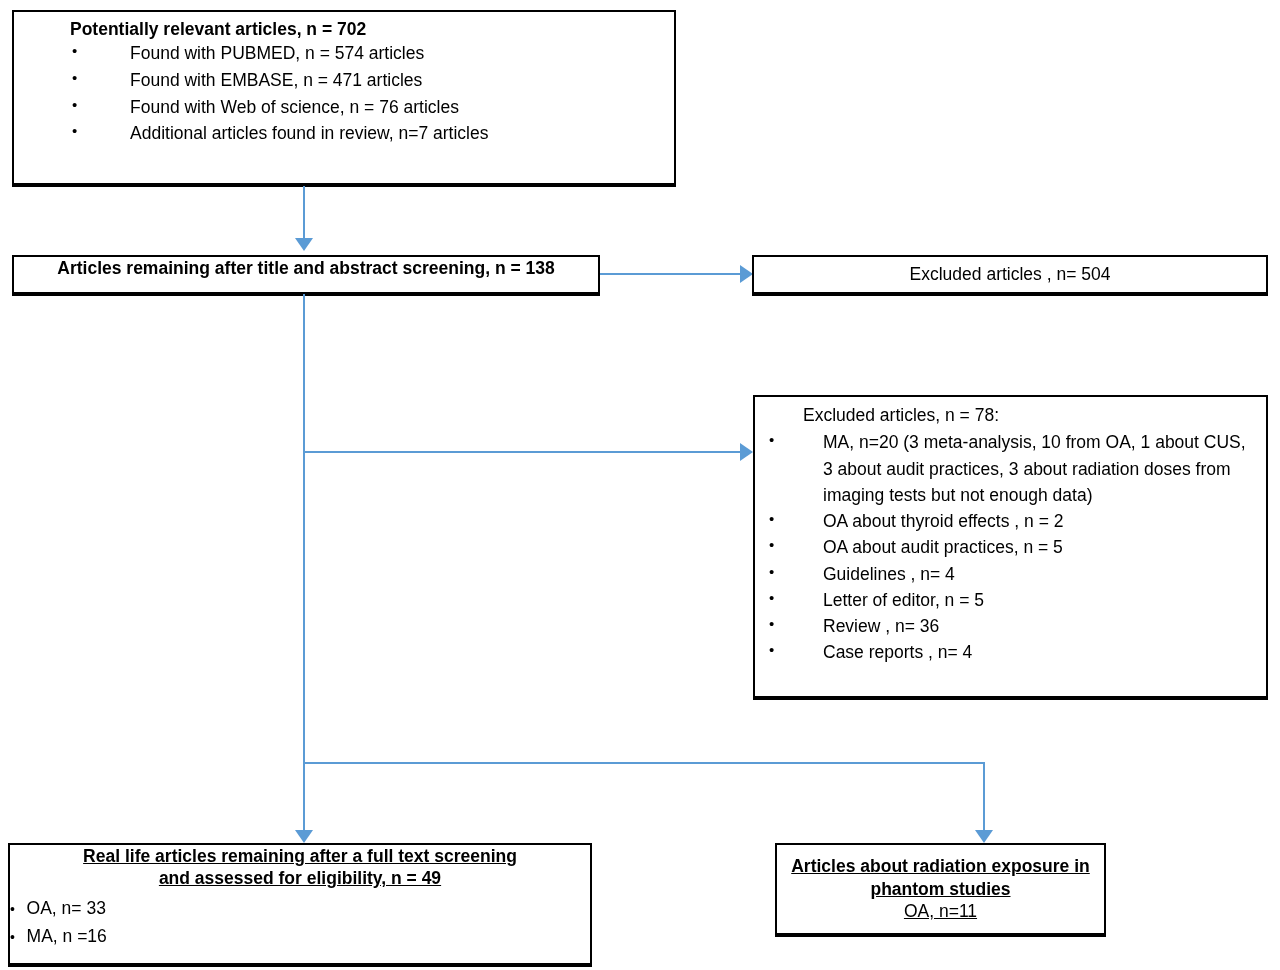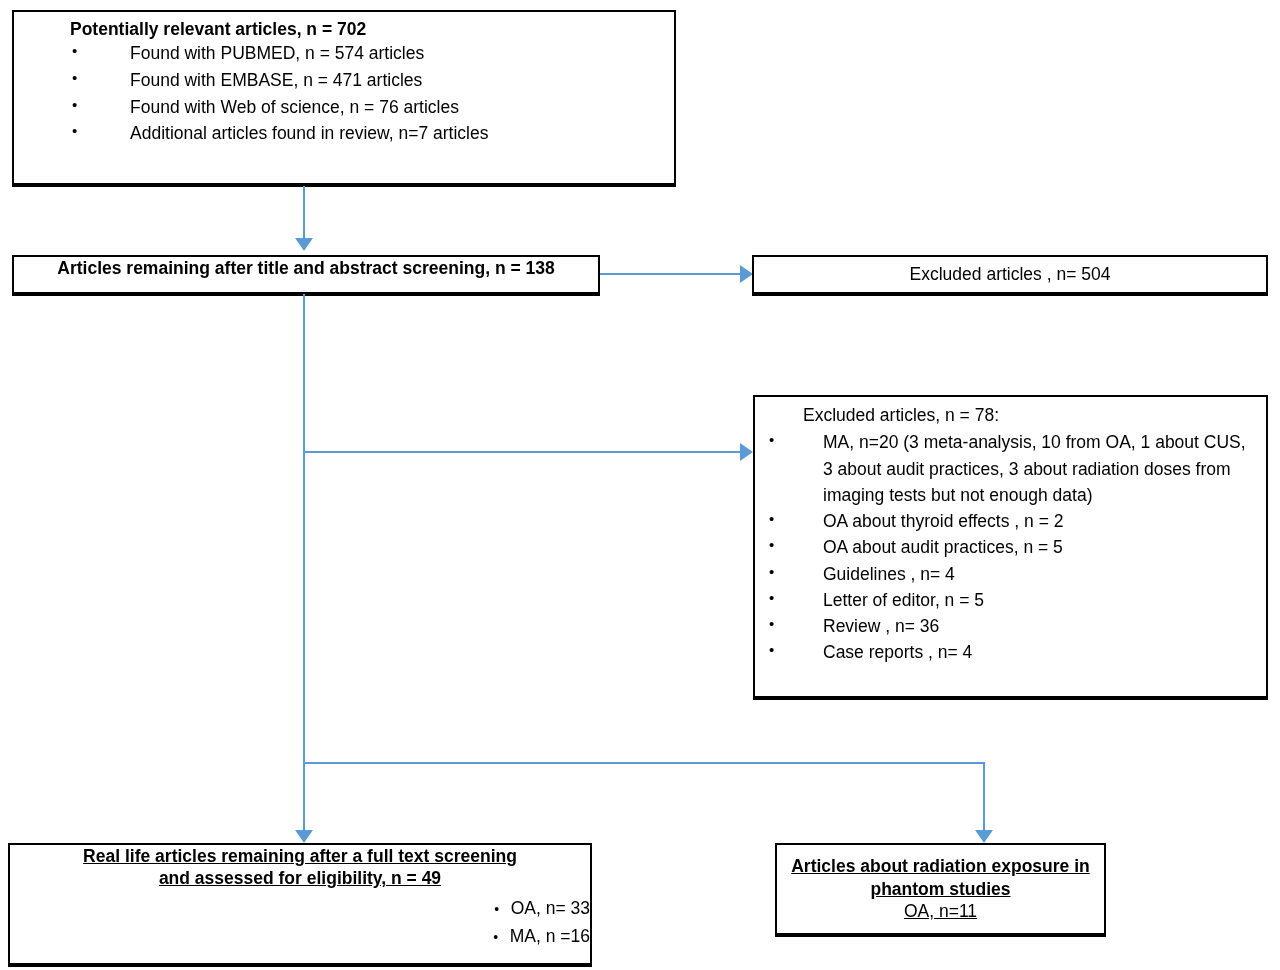--- a/index.html
+++ b/index.html
@@ -87,21 +87,21 @@
     line-height: 1.45;
     margin-bottom: 1px;
     margin-left: 36px;
   }
 
   
   #box-realdlife .sub-bullets {
     list-style: none;
     margin: 4px 0 12px 0;
     padding: 0;
-    text-align: right;
+    text-align: left;
   }
   #box-realdlife .sub-bullets > li {
     font-size: 17.5px;
     line-height: 1.65;
     font-weight: normal;
   }
   #box-realdlife .sub-bullets > li::before {
     content: "\2022\00a0\00a0\00a0";
     font-size: 14px;
   }

